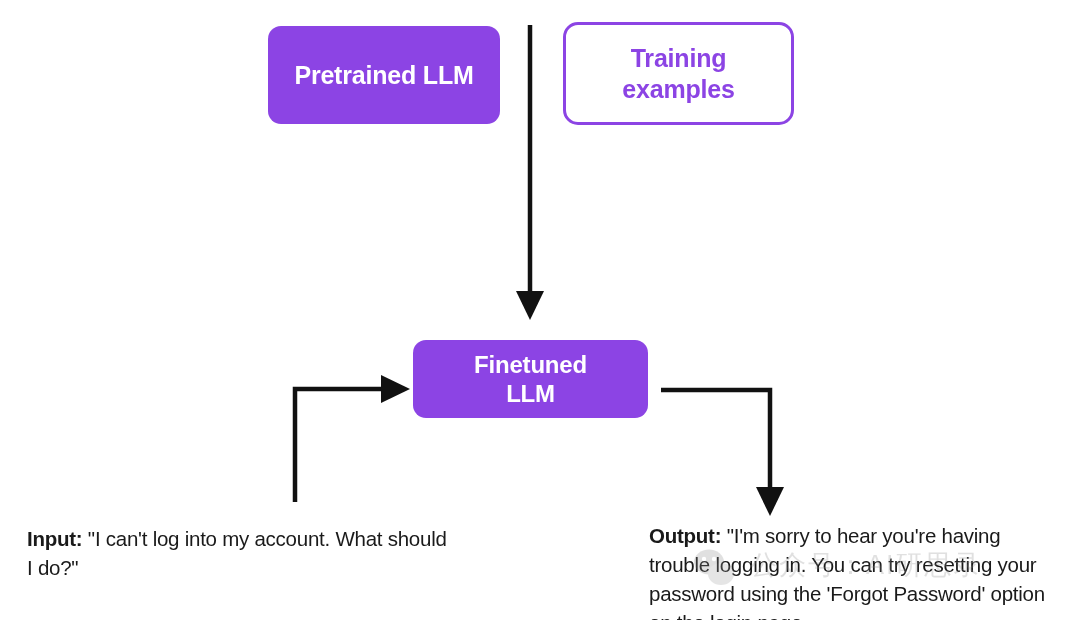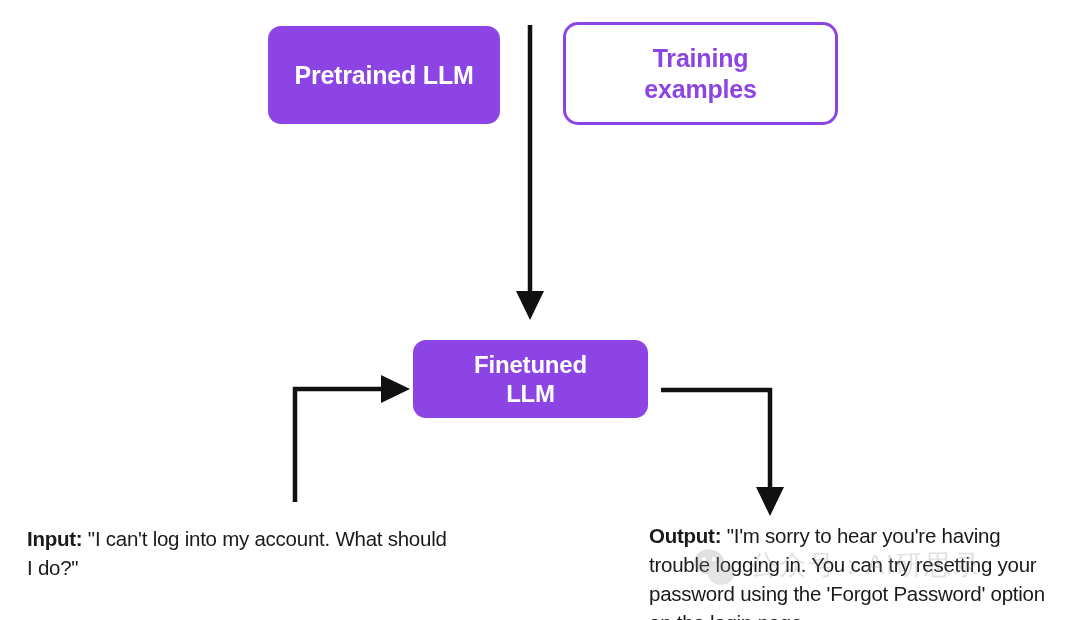--- a/index.html
+++ b/index.html
@@ -46,21 +46,21 @@
     left: 268px;
     top: 26px;
     width: 232px;
     height: 98px;
     font-size: 25px;
     text-align: center;
   }
   #node-training {
     left: 563px;
     top: 22px;
-    width: 275px;
+    width: 231px;
     height: 103px;
     font-size: 25px;
     border-radius: 15px;
   }
   #node-finetuned {
     left: 413px;
     top: 340px;
     width: 235px;
     height: 78px;
     font-size: 24px;

